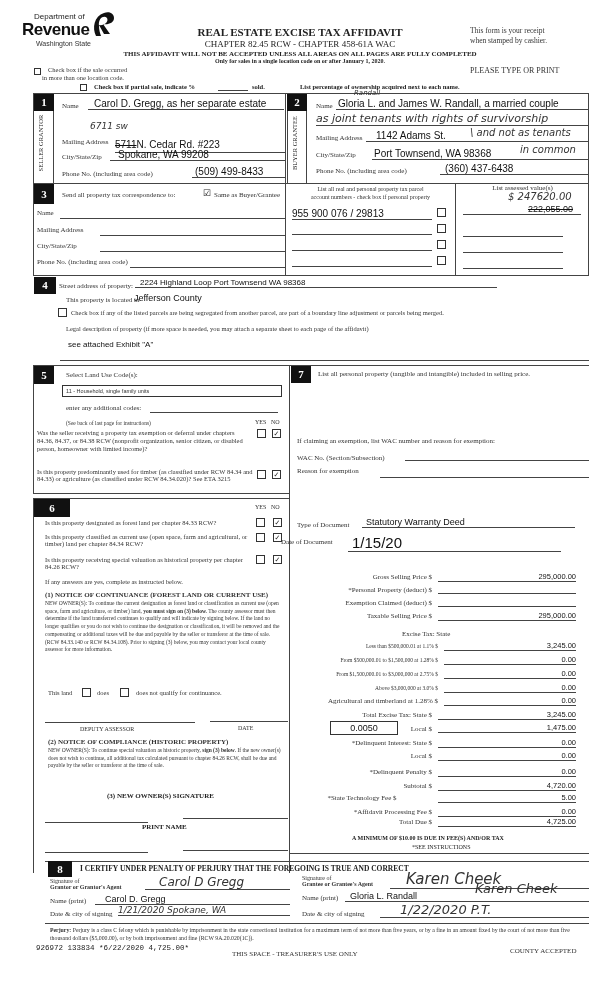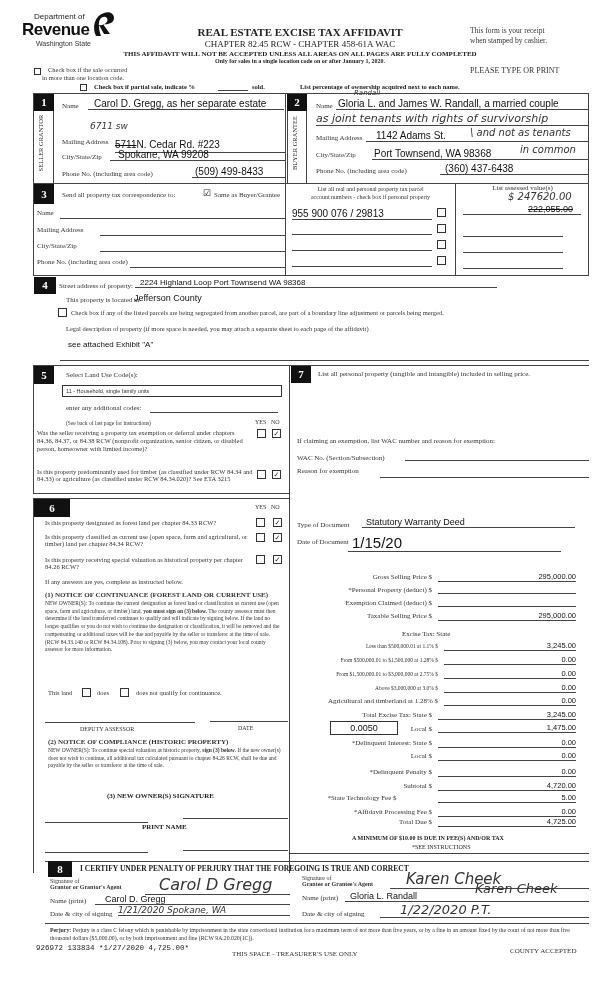--- a/index.html
+++ b/index.html
@@ -227,21 +227,21 @@
 </div>
 <div class="abs" style="left:107px;top:792px;font-size:7px;font-weight:bold;">(3) NEW OWNER(S) SIGNATURE</div>
 <div class="abs line" style="left:45px;top:822px;width:103px;"></div>
 <div class="abs line" style="left:183px;top:818px;width:105px;"></div>
 <div class="abs" style="left:142px;top:823px;font-size:7px;font-weight:bold;">PRINT NAME</div>
 <div class="abs line" style="left:45px;top:852px;width:103px;"></div>
 <div class="abs line" style="left:183px;top:850px;width:105px;"></div>
 
 <div class="abs lbl" style="left:297px;top:521px;">Type of Document</div>
 <div class="abs val line" style="left:362px;top:517px;width:213px;padding-left:4px;font-size:9px;">Statutory Warranty Deed</div>
-<div class="abs lbl" style="left:297px;top:538px;">Date of Document</div>
+<div class="abs lbl" style="left:281px;top:538px;">Date of Document</div>
 <div class="abs val line" style="left:348px;top:534px;width:213px;padding-left:4px;font-size:15px;">1/15/20</div>
 
 <div class="abs" style="left:292px;top:573px;width:290px;">
   <div class="abs lbl right" style="left:0;top:0;width:140px;">Gross Selling Price  $</div>
   <div class="abs val line right" style="left:146px;top:-1px;width:138px;font-size:7.5px;">295,000.00</div>
   <div class="abs lbl right" style="left:0;top:13px;width:140px;">*Personal Property (deduct)  $</div>
   <div class="abs val line right" style="left:146px;top:12px;width:138px;height:9px;font-size:7.5px;"></div>
   <div class="abs lbl right" style="left:0;top:26px;width:140px;">Exemption Claimed (deduct)  $</div>
   <div class="abs val line right" style="left:146px;top:25px;width:138px;height:9px;font-size:7.5px;"></div>
   <div class="abs lbl right" style="left:0;top:39px;width:140px;">Taxable Selling Price  $</div>
@@ -290,21 +290,21 @@
 <div class="abs hline" style="left:289px;top:853px;width:300px;"></div>
 
 <div class="abs hline" style="left:45px;top:861px;width:544px;"></div>
 <div class="abs secnum" style="left:48px;top:861px;width:24px;height:16px;line-height:16px;">8</div>
 <div class="abs" style="left:80px;top:864px;font-size:7.5px;font-weight:bold;">I CERTIFY UNDER PENALTY OF PERJURY THAT THE FOREGOING IS TRUE AND CORRECT</div>
 
 <div class="abs tiny" style="left:50px;top:878px;line-height:6px;">
   <div>Signature of</div>
   <div style="font-weight:bold;">Grantor or Grantor's Agent</div>
 </div>
-<div class="abs hand line" style="left:145px;top:875px;width:145px;font-size:16px;padding-left:14px;">Carol D Gregg</div>
+<div class="abs hand line" style="left:145px;top:875px;width:145px;font-size:12px;padding-left:14px;">Carol D Gregg</div>
 <div class="abs lbl" style="left:50px;top:897px;">Name (print)</div>
 <div class="abs val line" style="left:95px;top:894px;width:195px;padding-left:10px;font-size:9px;">Carol D. Gregg</div>
 <div class="abs lbl" style="left:50px;top:910px;">Date &amp; city of signing</div>
 <div class="abs hand line" style="left:118px;top:905px;width:172px;font-size:9px;">1/21/2020  Spokane, WA</div>
 
 <div class="abs tiny" style="left:302px;top:875px;line-height:6px;">
   <div>Signature of</div>
   <div style="font-weight:bold;">Grantee or Grantee's Agent</div>
 </div>
 <div class="abs hand line" style="left:390px;top:870px;width:199px;font-size:15px;padding-left:16px;">Karen Cheek</div>
@@ -312,15 +312,15 @@
 <div class="abs val line" style="left:345px;top:891px;width:244px;padding-left:5px;font-size:9px;">Gloria L. Randall</div>
 <div class="abs hand" style="left:475px;top:881px;font-size:13px;">Karen Cheek</div>
 <div class="abs lbl" style="left:302px;top:910px;">Date &amp; city of signing</div>
 <div class="abs hand line" style="left:380px;top:902px;width:209px;font-size:13px;padding-left:20px;">1/22/2020  P.T.</div>
 
 <div class="abs hline" style="left:45px;top:923px;width:544px;"></div>
 <div class="abs" style="left:50px;top:926px;width:540px;font-size:5.8px;line-height:8px;color:#333;">
   <b>Perjury:</b>
   <span>Perjury is a class C felony which is punishable by imprisonment in the state correctional institution for a maximum term of not more than five years, or by a fine in an amount fixed by the court of not more than five thousand dollars ($5,000.00), or by both imprisonment and fine (RCW 9A.20.020(1C)).</span>
 </div>
-<div class="abs mono" style="left:36px;top:944px;font-size:7.5px;color:#222;background:#fff;padding-right:2px;">926972 133834 *1/27/2020 4,725.00*</div>
+<div class="abs mono" style="left:36px;top:944px;font-size:7.5px;color:#222;background:#fff;padding-right:2px;">926972 133834 *6/22/2020 4,725.00*</div>
 <div class="abs" style="left:232px;top:950px;font-size:7px;color:#333;">THIS SPACE - TREASURER'S USE ONLY</div>
 <div class="abs" style="left:510px;top:947px;font-size:7px;color:#333;">COUNTY ACCEPTED</div>
 
 </body></html>

